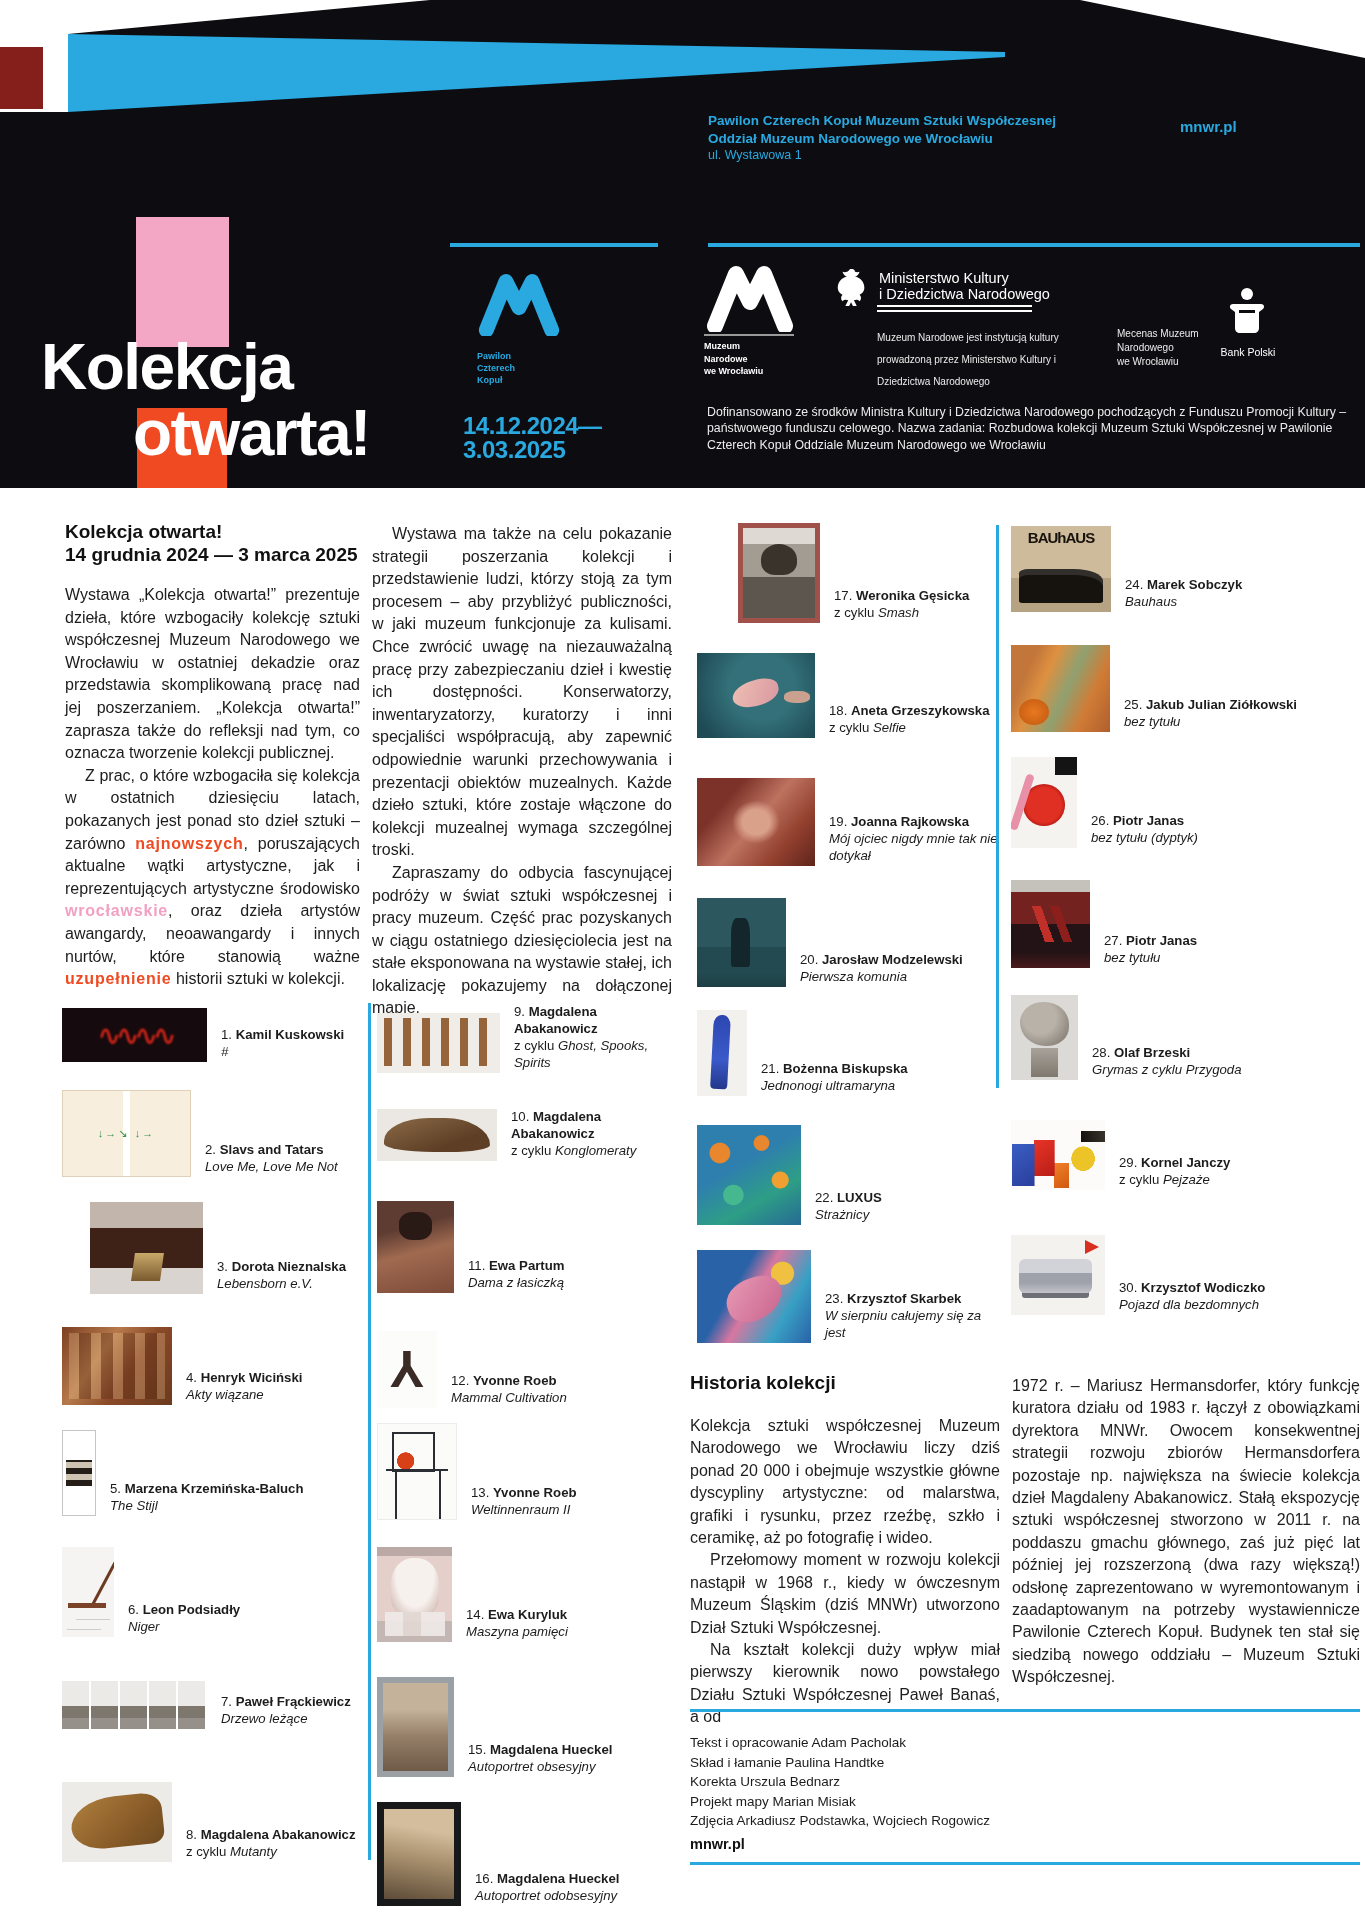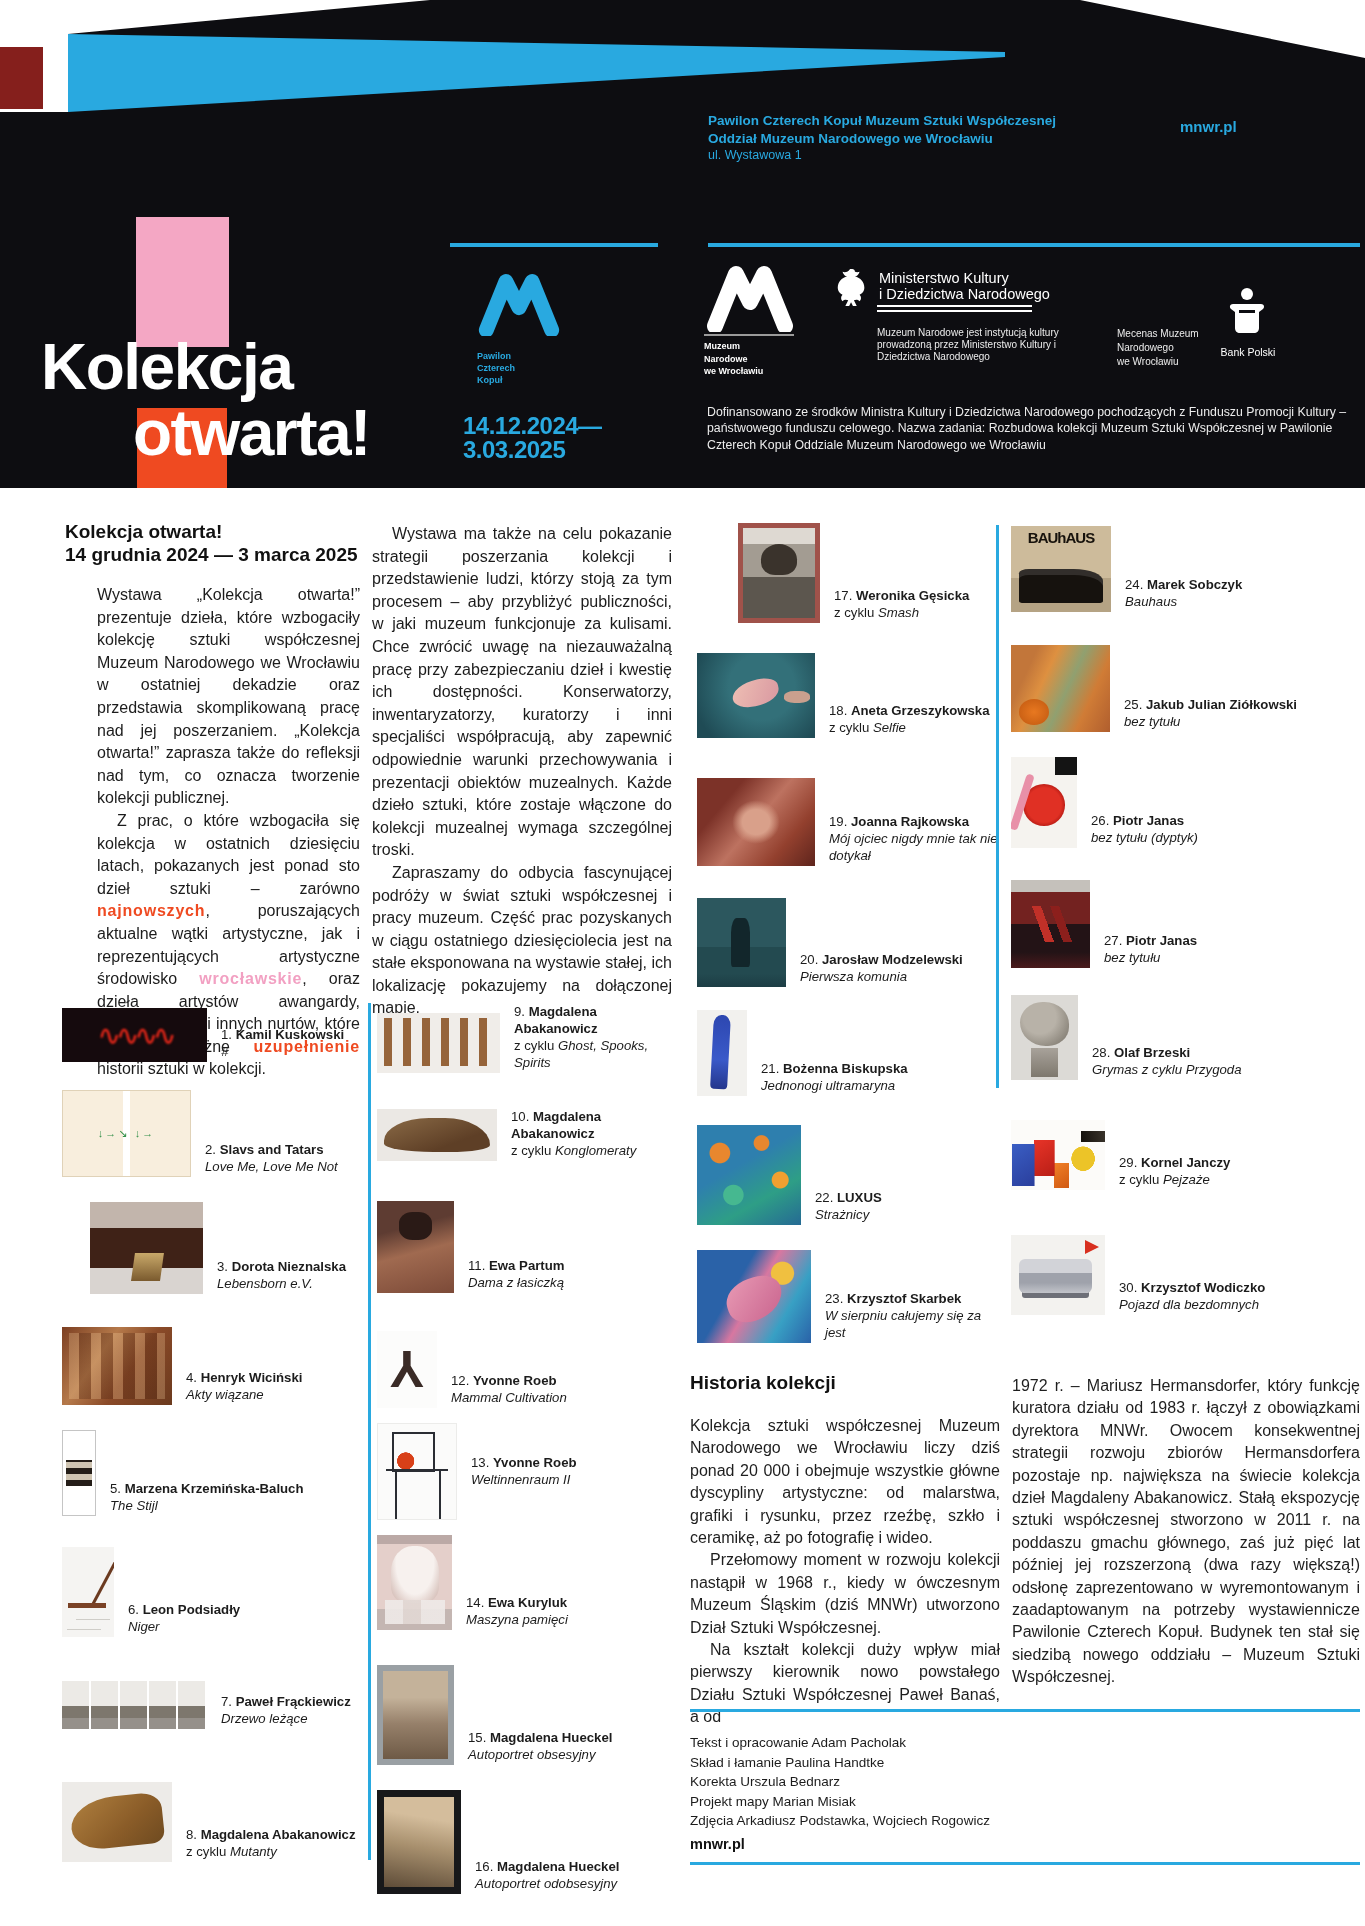--- a/index.html
+++ b/index.html
@@ -33,34 +33,34 @@
   .pawilon-caption{left:477px;top:350px;color:#29a9e0;font-size:9px;font-weight:700;line-height:12px;}
   .mnwr-logo{left:704px;top:262px;width:92px;}
   .mnwr-rule{left:704px;top:334px;width:90px;height:2px;background:#9a9a9a;}
   .mnwr-caption{left:704px;top:340px;color:#fff;font-size:9px;font-weight:700;line-height:12.5px;}
 
   .ministry{left:833px;top:265px;width:240px;color:#fff;}
   .ministry-row{display:flex;gap:8px;align-items:flex-start;}
   .ministry-name{font-size:14.5px;line-height:15.5px;padding-top:6px;}
   .ministry-rules{left:877px;top:305px;width:155px;}
   .ministry-rules div{height:2px;background:#fff;margin-bottom:3px;}
-  .ministry-note{left:877px;top:327px;width:235px;color:#ececec;font-size:10px;line-height:12px;}
+  .ministry-note{left:877px;top:327px;width:235px;color:#ececec;font-size:10px;line-height:22px;}
 
   .mecenas{left:1117px;top:327px;width:110px;color:#ececec;font-size:10px;line-height:14px;}
   .pko{left:1224px;top:286px;width:46px;text-align:center;}
   .pko-label{left:1213px;top:346px;width:70px;color:#fff;font-size:10.5px;text-align:center;}
 
   .funding{left:707px;top:404px;width:648px;color:#ededed;font-size:12.3px;line-height:16.3px;}
 
   
   .section-heading{font-size:19px;font-weight:800;line-height:23px;color:#111;white-space:nowrap;}
   .col-text p{margin:0;text-align:justify;font-size:16px;line-height:22.6px;color:#1c1c1c;}
   .col-text p.indent{text-indent:20px;}
   .intro-col1{left:65px;top:520px;width:295px;}
-  .intro-col1 .col-text{margin-top:18px;margin-left:32px;}
+  .intro-col1 .col-text{margin-top:18px;}
   .intro-col2{left:372px;top:523px;width:300px;}
   .accent-orange{color:#ef4a21;font-weight:700;letter-spacing:.8px;}
   .accent-pink{color:#f2a0c2;font-weight:700;letter-spacing:.8px;}
 
   
   .art-col{position:absolute;}
   .art-row{display:flex;align-items:flex-end;gap:14px;}
   .art-label{font-size:13.2px;line-height:17px;color:#1c1c1c;padding-bottom:2px;}
   .art-label .artist{font-weight:700;}
   .art-label em{font-style:italic;}
@@ -72,21 +72,21 @@
   #col-b .art-label{max-width:215px;}
   #col-c .art-label{max-width:175px;}
   #col-d .art-label{max-width:240px;}
   
   #col-a .art-row:nth-child(1){margin-bottom:28px;} #col-a .art-row:nth-child(2){margin-bottom:25px;}
   #col-a .art-row:nth-child(3){margin-bottom:33px;padding-left:28px;} #col-a .art-row:nth-child(4){margin-bottom:25px;}
   #col-a .art-row:nth-child(5){margin-bottom:31px;} #col-a .art-row:nth-child(6){margin-bottom:44px;}
   #col-a .art-row:nth-child(7){margin-bottom:53px;}
   #col-b .art-row:nth-child(1){margin-bottom:35px;} #col-b .art-row:nth-child(2){margin-bottom:40px;}
   #col-b .art-row:nth-child(3){margin-bottom:38px;} #col-b .art-row:nth-child(4){margin-bottom:15px;}
-  #col-b .art-row:nth-child(5){margin-bottom:15px;align-items:center;} #col-b .art-row:nth-child(6){margin-bottom:35px;}
+  #col-b .art-row:nth-child(5){margin-bottom:27px;} #col-b .art-row:nth-child(6){margin-bottom:35px;}
   #col-b .art-row:nth-child(7){margin-bottom:25px;}
   #col-c .art-row:nth-child(1){margin-bottom:30px;padding-left:41px;} #col-c .art-row:nth-child(2){margin-bottom:40px;}
   #col-c .art-row:nth-child(3){margin-bottom:32px;} #col-c .art-row:nth-child(4){margin-bottom:23px;}
   #col-c .art-row:nth-child(5){margin-bottom:29px;} #col-c .art-row:nth-child(6){margin-bottom:25px;}
   #col-d .art-row:nth-child(1){margin-bottom:33px;} #col-d .art-row:nth-child(2){margin-bottom:25px;}
   #col-d .art-row:nth-child(3){margin-bottom:32px;} #col-d .art-row:nth-child(4){margin-bottom:27px;}
   #col-d .art-row:nth-child(5){margin-bottom:40px;} #col-d .art-row:nth-child(6){margin-bottom:45px;}
 
   .vline{position:absolute;width:3px;background:#29a9e0;}
   .vline-a{left:368px;top:1003px;height:857px;}

